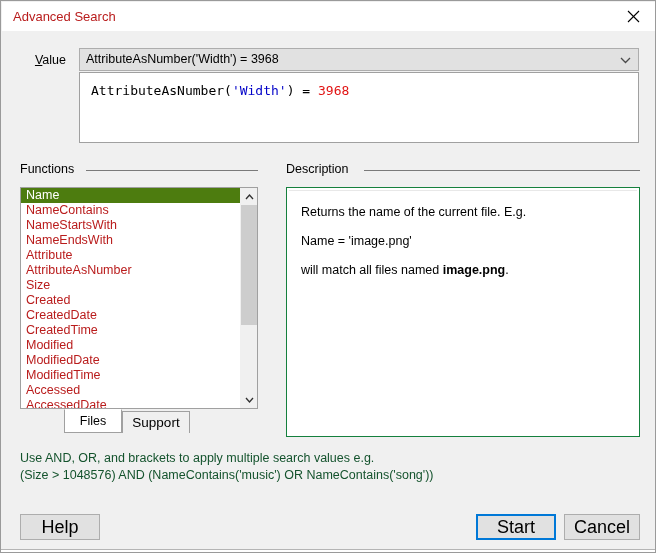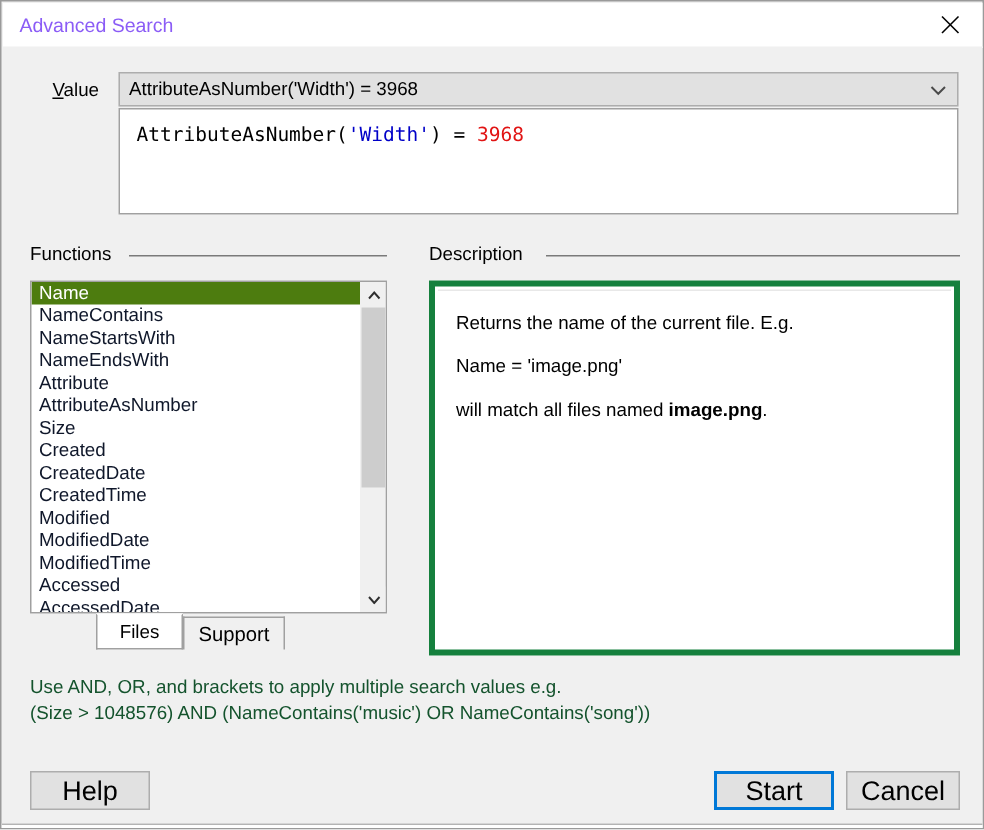--- a/index.html
+++ b/index.html
@@ -30,21 +30,21 @@
     width: 654px;
     height: 29px;
     background: #ffffff;
     border-bottom: 1px solid #ffffff;
   }
   .titlebar-text {
     position: absolute;
     left: 11px;
     top: 7px;
     font-size: 13px;
-    color: #8b5cf6;
+    color: #b91c1c;
     white-space: nowrap;
   }
   .close-btn {
     position: absolute;
     right: 0px;
     top: 0px;
     width: 46px;
     height: 29px;
     display: flex;
     align-items: center;
@@ -161,21 +161,21 @@
   .list-items {
     position: absolute;
     left: 0; top: 0;
     width: 221px;
   }
   .list-item {
     height: 15px;
     line-height: 15px;
     padding-left: 5px;
     font-size: 12.5px;
-    color: #0f172a;
+    color: #b91c1c;
     white-space: nowrap;
     cursor: default;
   }
   .list-item.selected {
     background: #4d7c0f;
     color: #ffffff;
   }
 
   .vscroll {
     position: absolute;
@@ -251,21 +251,21 @@
 
   
   .descbox {
     position: absolute;
     left: 284px;
     top: 156px;
     width: 354px;
     height: 250px;
     box-sizing: border-box;
     background: #ffffff;
-    border: 4px solid #15803d;
+    border: 1px solid #15803d;
     overflow: hidden;
   }
   .descbox::before {
     content: "";
     position: absolute;
     left: 2px; right: 2px; top: 2px;
     height: 1px;
     background: #e8e8e8;
   }
   .desc-line {

